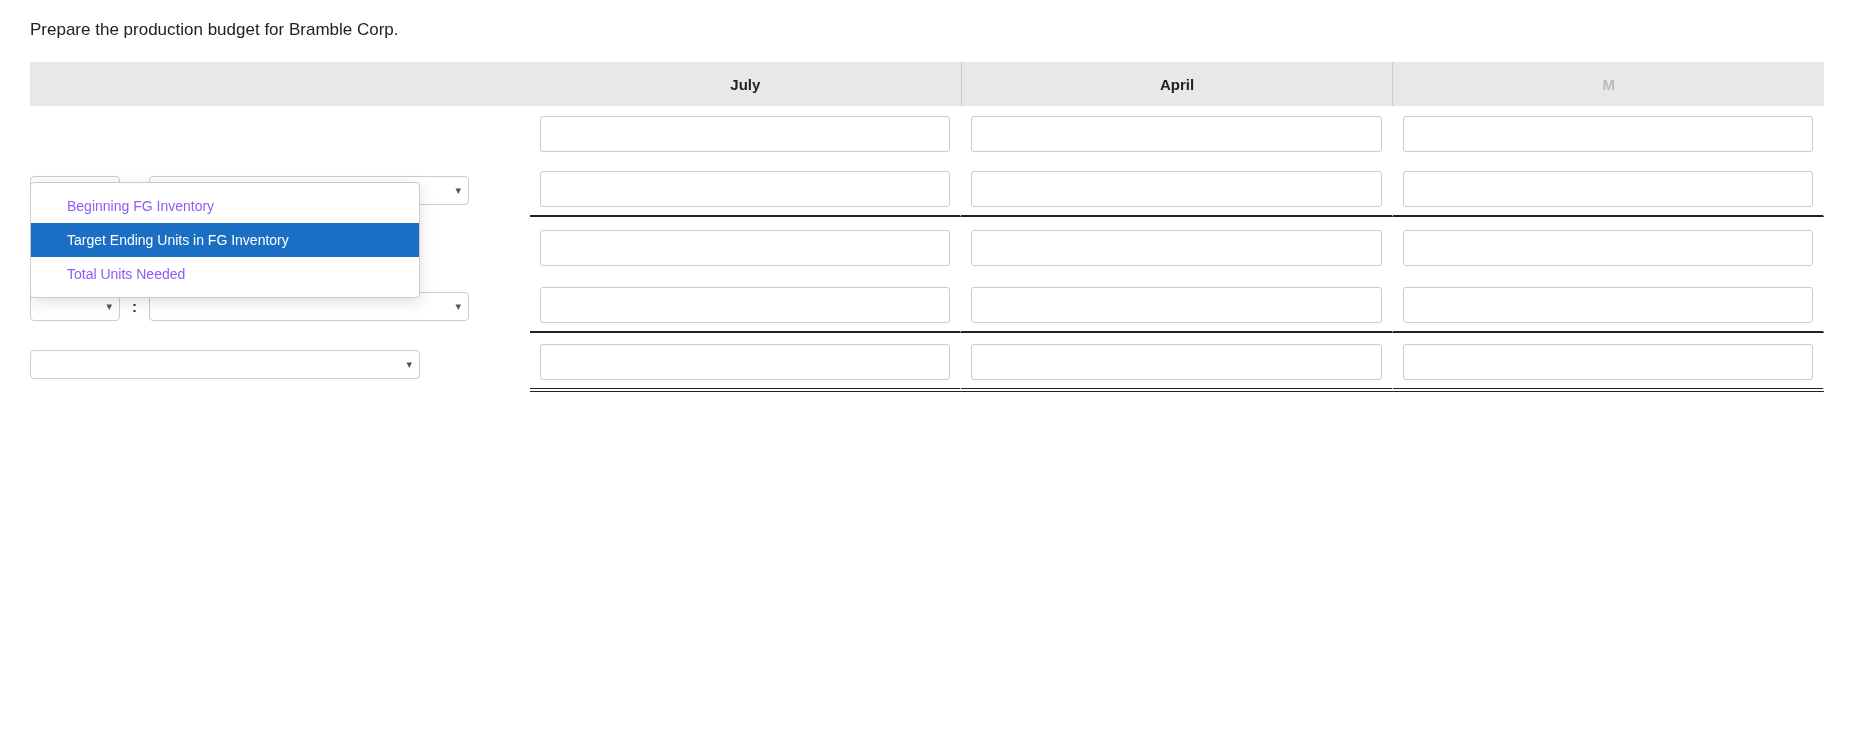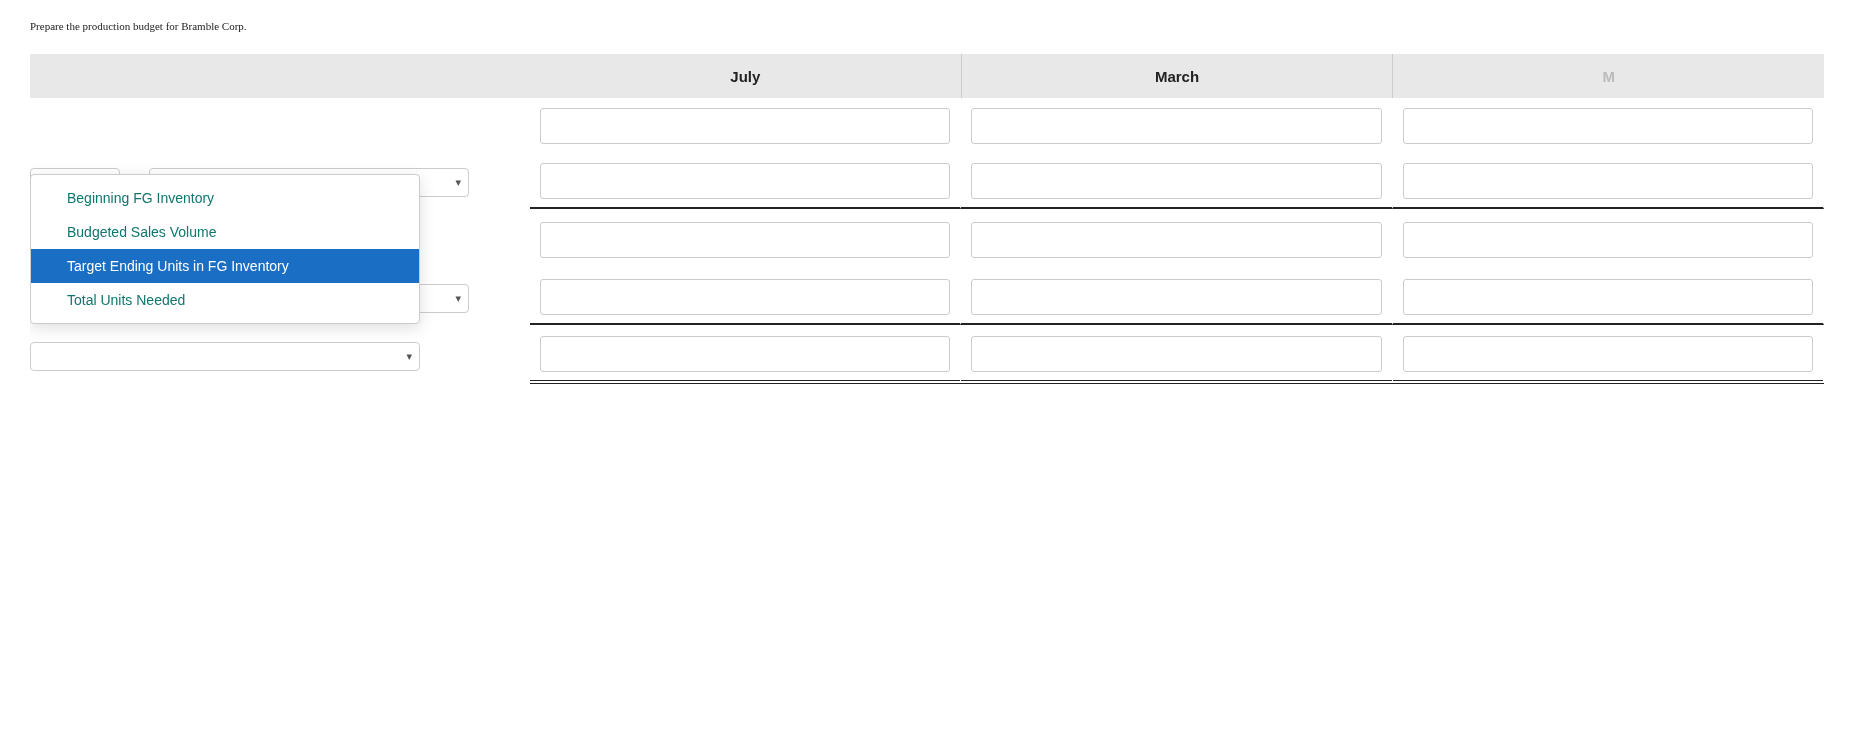--- a/index.html
+++ b/index.html
@@ -5,24 +5,23 @@
     * { box-sizing: border-box; margin: 0; padding: 0; }
     body {
       font-family: Arial, sans-serif;
       font-size: 14px;
       background: #fff;
       color: #222;
       padding: 20px 30px;
       overflow-x: hidden;
     }
     .page-title {
-      font-size: 11px;
+      font-size: 17px;
       margin-bottom: 22px;
       color: #222;
-      font-family: Liberation Serif, serif;
     }
     
     .header-row {
       display: flex;
       flex-direction: row;
       margin-bottom: 0;
     }
     .header-left {
       width: 500px;
       flex-shrink: 0;
@@ -124,21 +123,21 @@
       border-radius: 4px;
       box-shadow: 0 4px 16px rgba(0,0,0,0.13);
       z-index: 100;
       padding: 6px 0;
     }
     .dropdown-item {
       padding: 9px 20px 9px 36px;
       font-size: 14px;
       cursor: pointer;
       position: relative;
-      color: #0f766e;
+      color: #8b5cf6;
     }
     .dropdown-item.selected-item {
       background: #1a6fc4;
       color: #fff;
     }
     .dropdown-item.checked::before {
       content: '✓';
       position: absolute;
       left: 14px;
       top: 50%;
@@ -150,32 +149,31 @@
 </head>
 <body>
 
 <p class="page-title">Prepare the production budget for Bramble Corp.</p>
 
 <div style="width:100%; overflow-x:hidden;">
 
   <div class="header-row">
     <div class="header-left"></div>
     <div class="header-col">July</div>
-    <div class="header-col">March</div>
+    <div class="header-col">April</div>
     <div class="header-col" style="color:#bbb; font-weight:bold;">M</div>
   </div>
 
   <div class="data-row">
     <div class="row-label">
 
       <div style="position:relative; width:100%;">
 
         <div class="dropdown-overlay">
           <div class="dropdown-item">Beginning FG Inventory</div>
-          <div class="dropdown-item">Budgeted Sales Volume</div>
           <div class="dropdown-item selected-item">Target Ending Units in FG Inventory</div>
           <div class="dropdown-item">Total Units Needed</div>
         </div>
       </div>
     </div>
     <div class="row-cells">
       <div class="cell">
         <input type="text" value="" style="">
       </div>
       <div class="cell">

